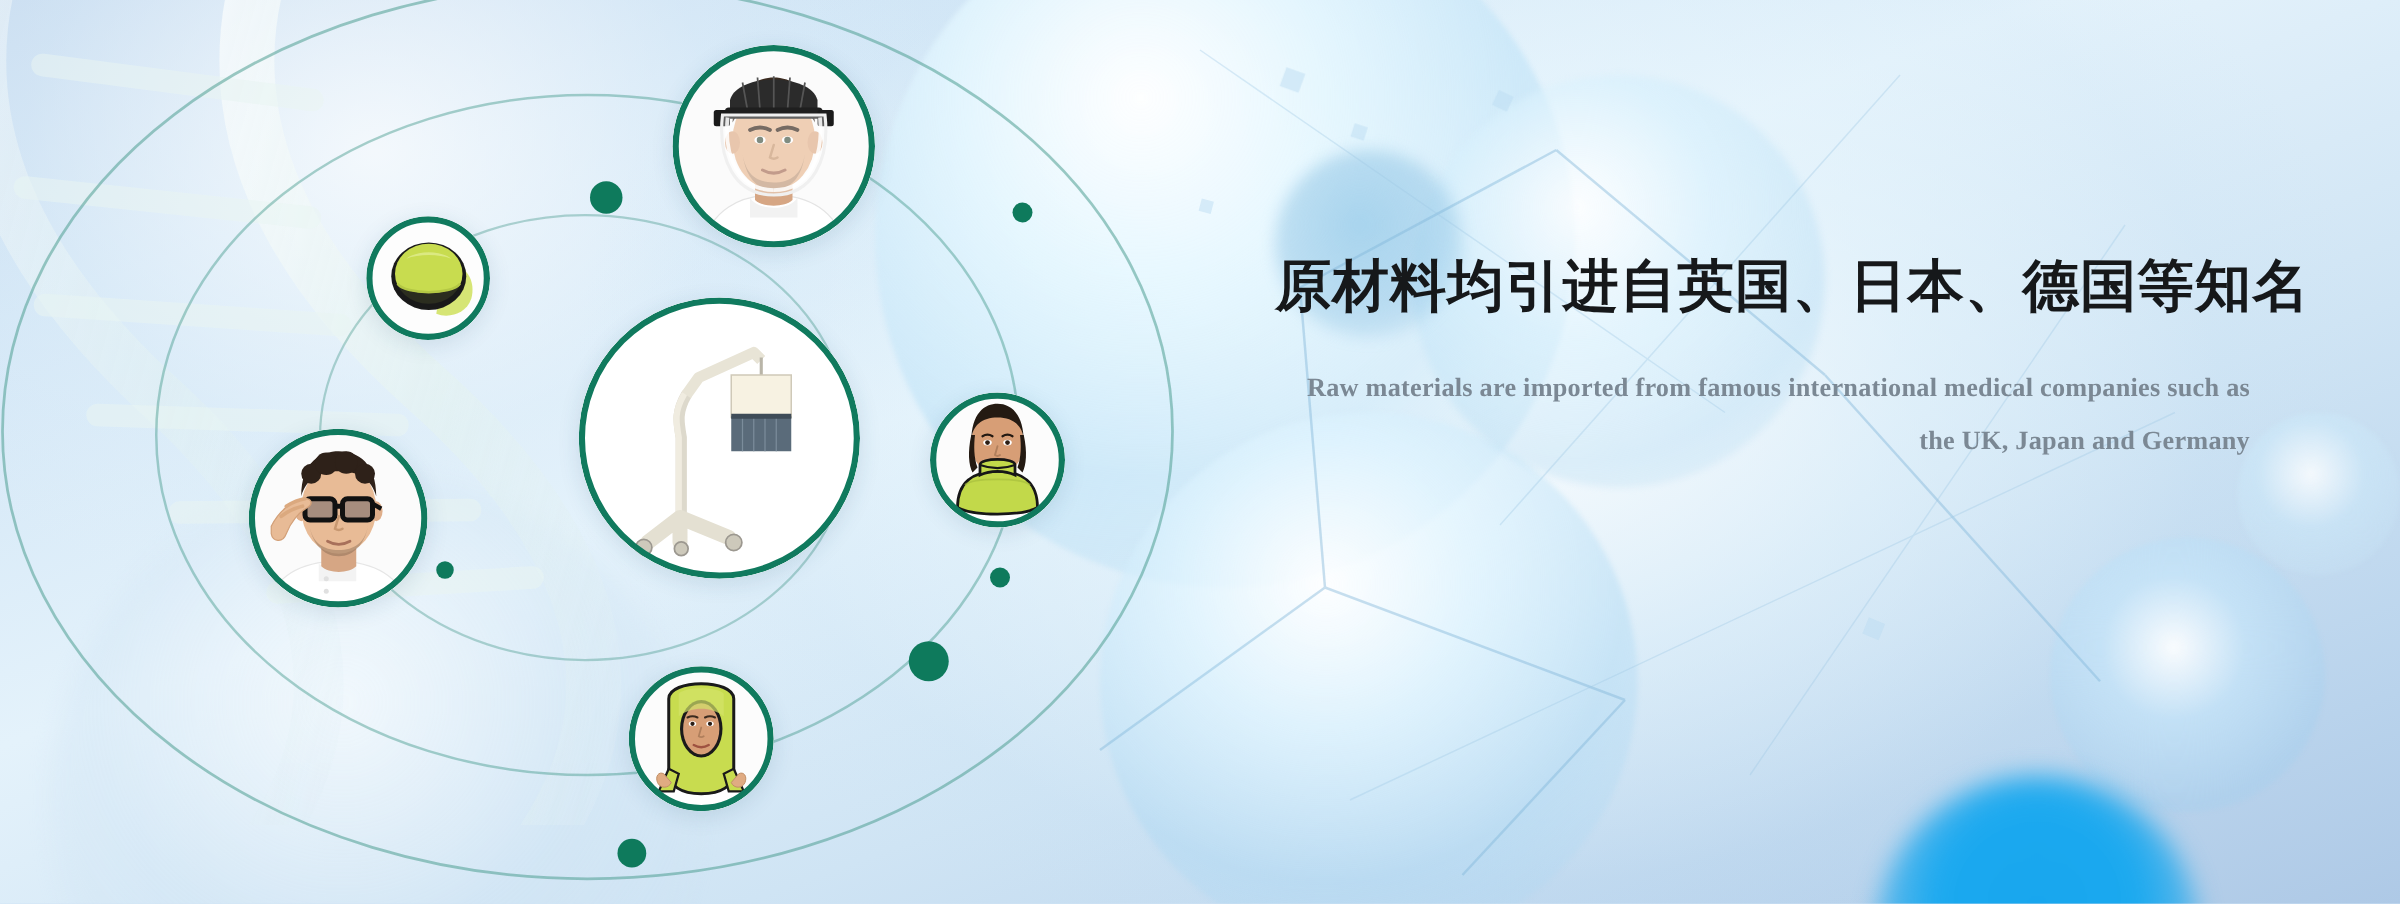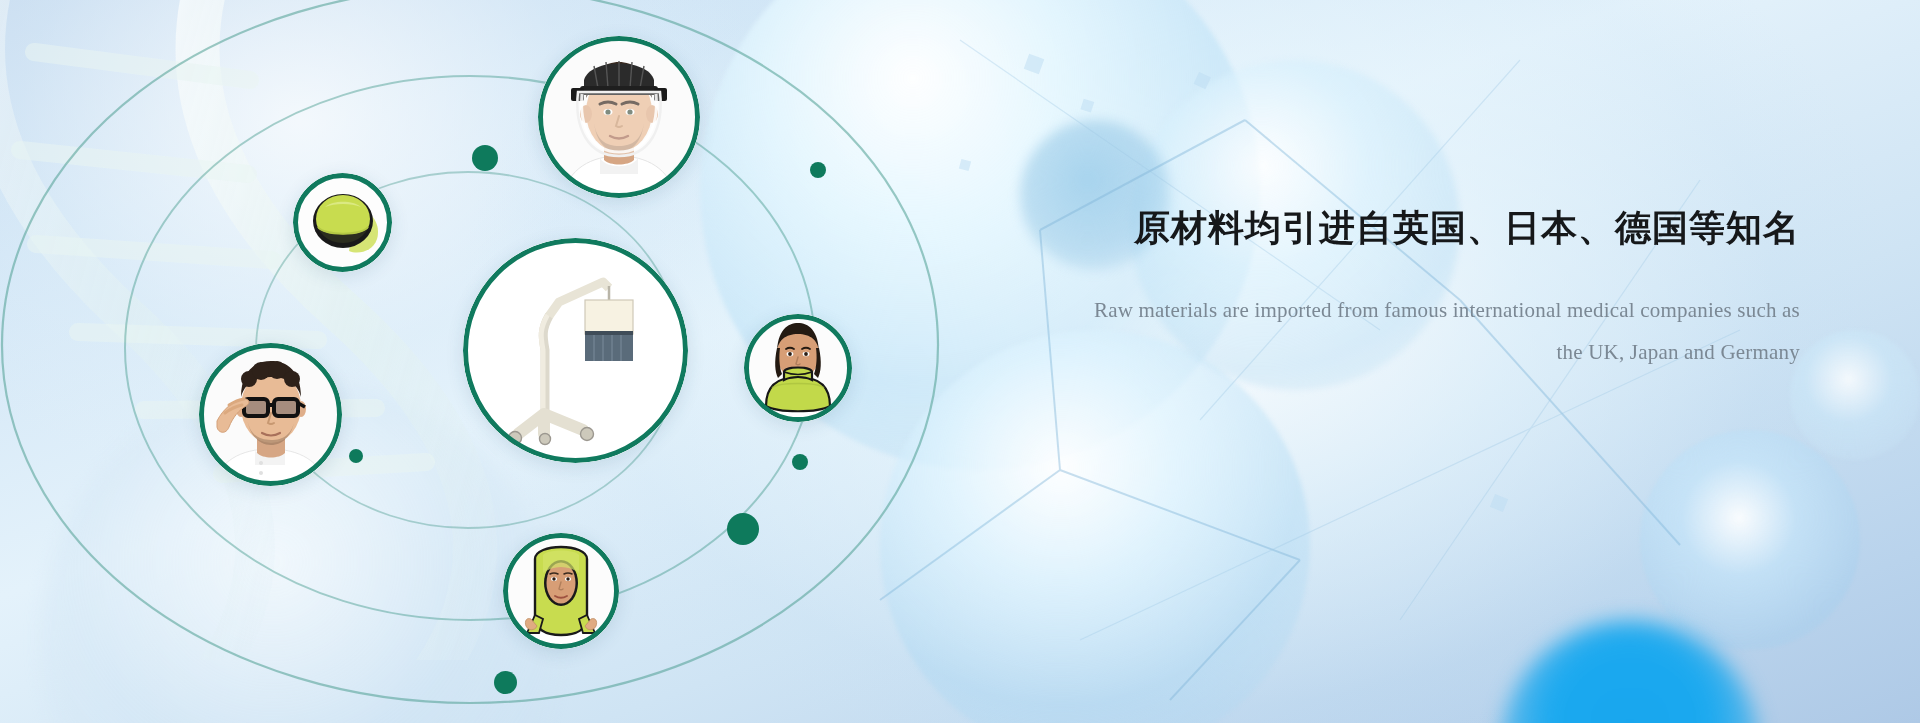--- a/index.html
+++ b/index.html
@@ -99,35 +99,36 @@
 
   
   .copy {
     position:absolute;
     right:120px;
     top:196px;
     width:780px;
     text-align:right;
   }
   .headline {
-    font-family:Liberation Serif, serif;
-    font-size:36px;
+    font-family:Liberation Sans, sans-serif;
+    font-size:45px;
     line-height:65px;
     color:#16181a;
     letter-spacing:1px;
     white-space:nowrap;
   }
   .headline .l2 { display:block; }
   .subcopy {
     margin-top:28px;
     font-family:"Liberation Serif", serif;
     font-size:21px;
     line-height:42px;
     color:#7b8894;
     letter-spacing:0.2px;
+    font-weight:bold;
   }
   .subcopy .s2 { display:block;text-align:right; }
 </style>
 </head>
 <body>
 
 <div id="banner">
 
   <div class="bg-layer">
 

